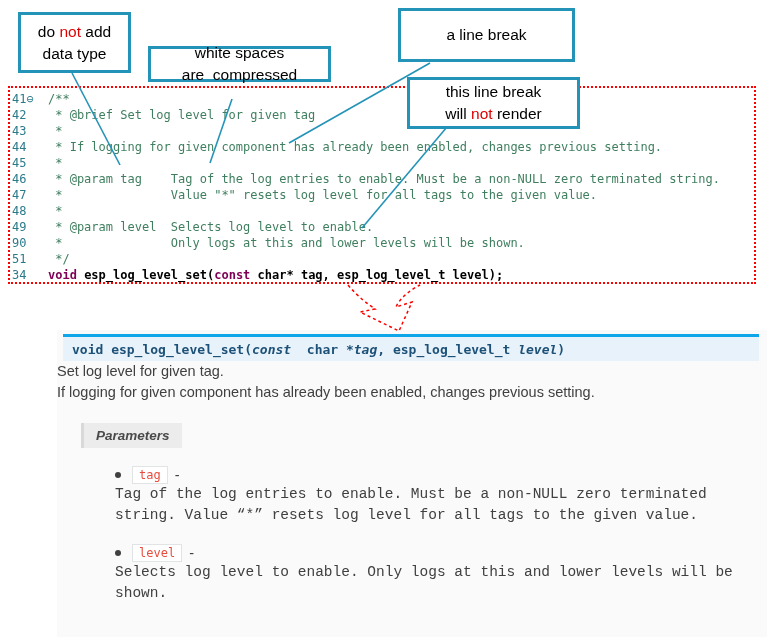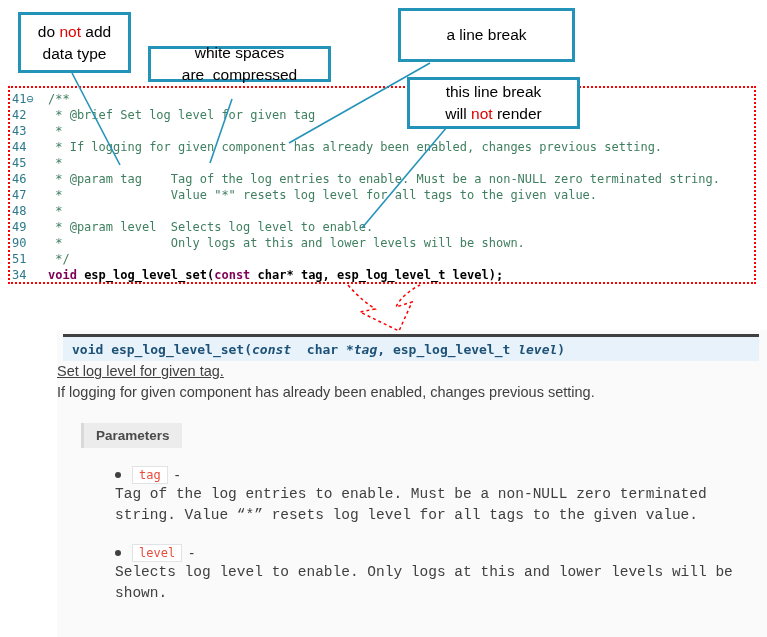--- a/index.html
+++ b/index.html
@@ -29,33 +29,33 @@
   .gutter{display:inline-block;width:36px;color:#2b7a8c;}
   .seg-comment{color:#3F7F5F;}
   .seg-kw{color:#7F0055;font-weight:bold;}
   .seg-code{color:#000000;font-weight:bold;}
   
   .docs{
     position:absolute;left:57px;top:330px;width:710px;height:307px;
     background:#fafafa;z-index:1;color:#404040;box-sizing:border-box;
   }
   .sig{
-    margin:4px 8px 0 6px;border-top:3px solid #404040;background:#e7f2fa;
+    margin:4px 8px 0 6px;border-top:3px solid #0ea5e9;background:#e7f2fa;
     padding:5px 9px 4px;font-family:"DejaVu Sans Mono", monospace;
     font-size:13px;color:#1d5177;font-weight:bold;white-space:pre;
   }
   .sig-b{font-weight:bold;}
   .sig-bi{font-weight:bold;font-style:italic;}
   .docs p{margin:0;font-size:14.5px;line-height:1.45;color:#404040;}
-  .p1{margin:15px 0 0 24px;text-decoration:underline;}
+  .p1{margin:15px 0 0 24px;}
   .p2{margin:14px 0 0 24px;}
   .params-label{
     display:inline-block;margin:20px 0 0 24px;background:#ececec;
     border-left:3px solid #d9d9d9;padding:5px 12px;font-weight:bold;
-    color:#4a4a4a;font-size:13.5px;
+    color:#4a4a4a;font-size:13.5px;font-style:italic;
   }
   .param-item{margin:18px 0 0 58px;}
   .param-head{display:flex;align-items:center;font-size:14.5px;}
   .bullet{width:6px;height:6px;border-radius:50%;background:#404040;margin-right:11px;flex:0 0 auto;}
   .chip{
     font-family:"DejaVu Sans Mono", monospace;font-size:12px;color:#e74c3c;
     background:#ffffff;border:1px solid #e1e4e5;padding:1px 6px;
   }
   .dash{margin-left:7px;color:#404040;}
   .param-desc{margin:7px 0 0 17px;width:618px;font-size:14.5px;line-height:1.5;color:#404040;font-family:Liberation Mono, monospace;}

